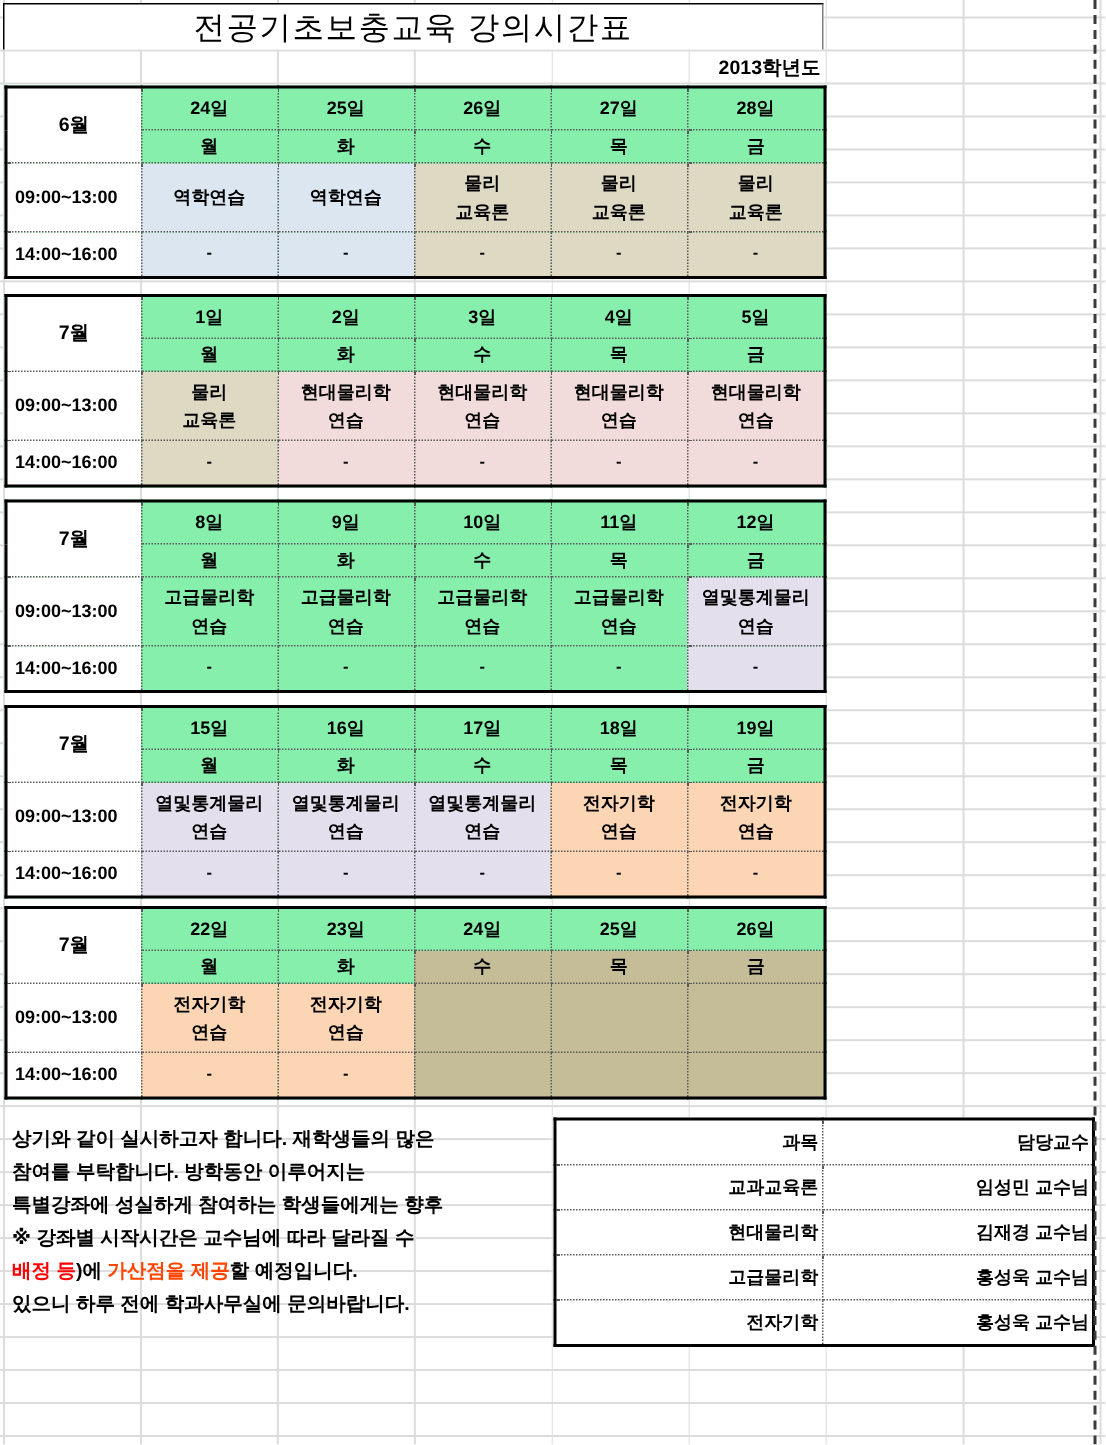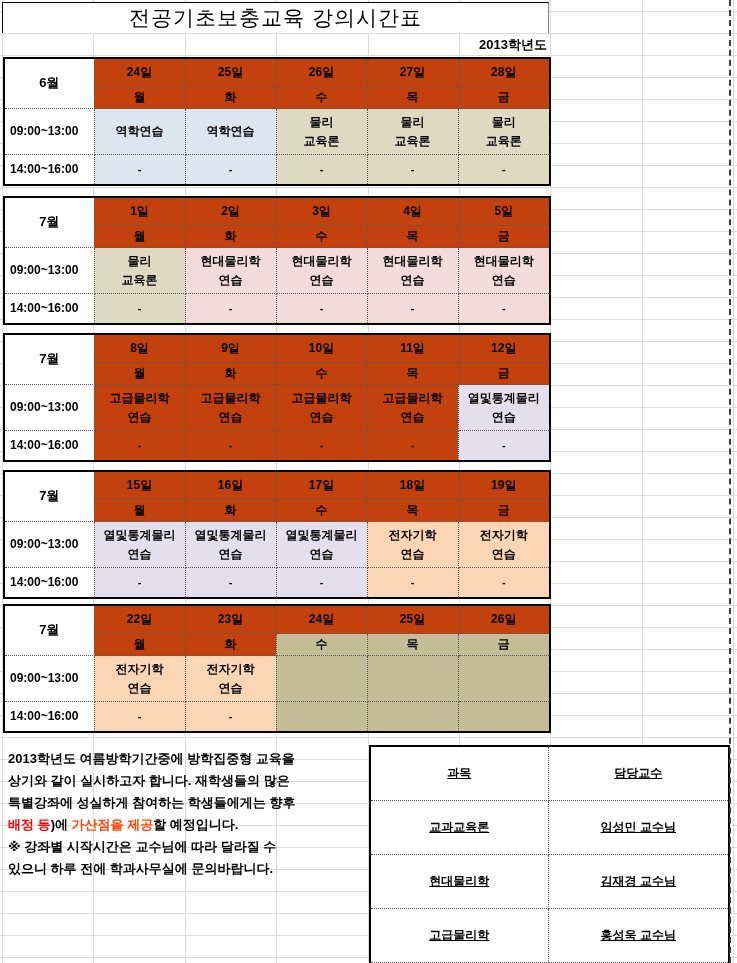--- a/index.html
+++ b/index.html
@@ -20,21 +20,21 @@
     border-top:1px solid #000;border-left:1px solid #000;border-right:1px solid #808080;
     display:flex;align-items:center;justify-content:center;background:#fff;
   }
   #title-box .t{font-size:21px;font-weight:normal;letter-spacing:1px;}
   #year-label{
     position:absolute;left:0;top:36px;width:547px;text-align:right;z-index:2;
     font-size:13px;font-weight:bold;
   }
   .block{position:absolute;left:3px;z-index:2;}
   .block table{
-    border-collapse:collapse;table-layout:fixed;width:547px;background:#c2410c;
+    border-collapse:collapse;table-layout:fixed;width:547px;background:#86efac;
     border:2px solid #000;
   }
   .block td{
     border:1px dotted #595959;text-align:center;vertical-align:middle;
     font-size:12px;font-weight:bold;padding:0;white-space:pre-line;line-height:1.55;
   }
   .block td.month{font-size:13px;background:#fff;}
   .block td.time{text-align:left;padding-left:5px;background:#fff;white-space:nowrap;}
   .block td.date{height:27px;}
   .block td.wd{height:21px;}
@@ -44,22 +44,22 @@
     position:absolute;left:8px;top:748px;width:358px;z-index:2;
     font-size:13px;font-weight:bold;
   }
   #notice .nline{height:22px;line-height:22px;white-space:nowrap;}
   #prof-table{position:absolute;left:369px;top:745px;z-index:2;}
   #prof-table table{
     border-collapse:collapse;table-layout:fixed;width:359px;background:#fff;
     border:2px solid #000;
   }
   #prof-table td{
-    border:1px dotted #595959;height:21px;text-align:center;vertical-align:middle;
-    font-size:12px;font-weight:bold;padding:16px 2px;text-decoration:underline;
+    border:1px dotted #595959;height:21px;text-align:right;vertical-align:middle;
+    font-size:12px;font-weight:bold;padding:4px 2px;
   }
   #page-break-line{
     position:absolute;top:0;bottom:0;left:729px;width:0;z-index:3;
     border-left:2px dashed #3a3a3a;
   }
 </style>
 </head>
 <body>
 
 <div id="grid-bg"></div>
@@ -312,25 +312,25 @@
             <td class="aft" style="background: rgb(196, 189, 151);"></td>
             <td class="aft" style="background: rgb(196, 189, 151);"></td>
             <td class="aft" style="background: rgb(196, 189, 151);"></td>
           </tr>
         </tbody>
       </table>
     </div>
   </div>
 
 <div id="notice">
-    <div class="nline"><span>2013학년도 여름방학기간중에 방학집중형 교육을</span></div>
     <div class="nline"><span>상기와 같이 실시하고자 합니다. 재학생들의 많은</span></div>
+    <div class="nline"><span>참여를 부탁합니다. 방학동안 이루어지는</span></div>
     <div class="nline"><span>특별강좌에 성실하게 참여하는 학생들에게는 향후</span></div>
+    <div class="nline"><span>※ 강좌별 시작시간은 교수님에 따라 달라질 수</span></div>
     <div class="nline"><span style="color: rgb(255, 0, 0);">배정 등</span><span>)에 </span><span style="color: rgb(255, 69, 0);">가산점을 제공</span><span>할 예정입니다.</span></div>
-    <div class="nline"><span>※ 강좌별 시작시간은 교수님에 따라 달라질 수</span></div>
     <div class="nline"><span>있으니 하루 전에 학과사무실에 문의바랍니다.</span></div>
   </div>
 
 <div id="prof-table">
     <table>
       <colgroup>
         <col style="width: 178px;">
         <col style="width: 181px;">
       </colgroup>
       <tbody>

